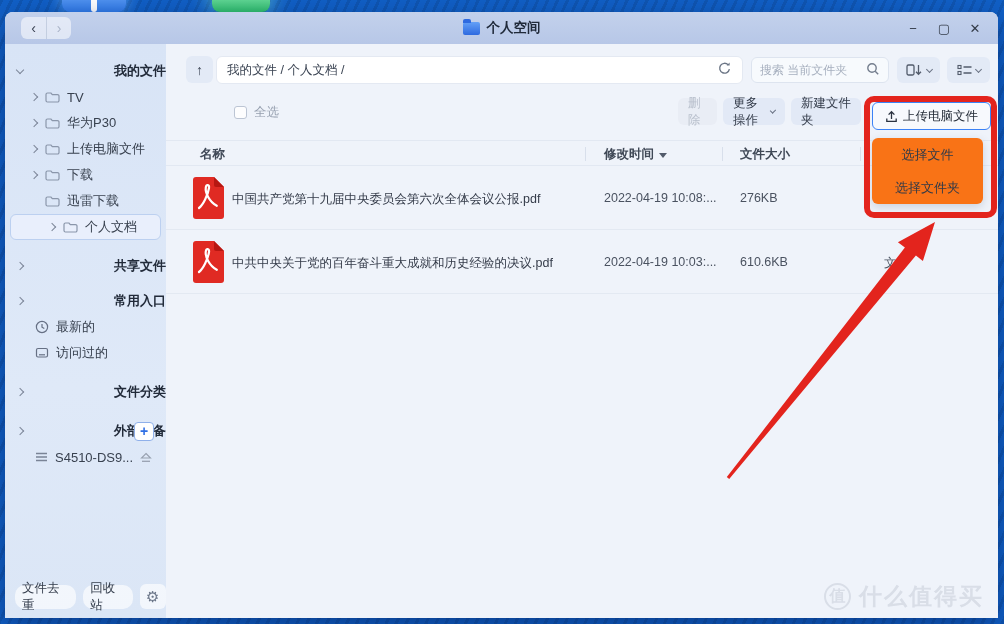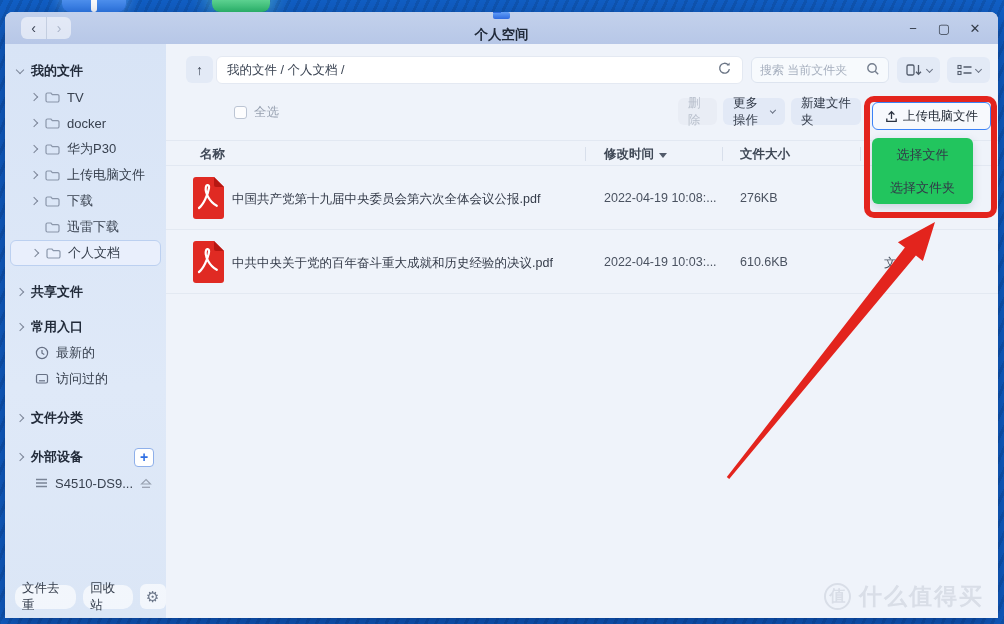--- a/index.html
+++ b/index.html
@@ -22,38 +22,38 @@
 
   
   .titlebar { height:32px; background:linear-gradient(#c3d1ec,#b7c7e7); position:relative; }
   .navpill { position:absolute; left:16px; top:5px; height:22px; display:flex;
     background:rgba(255,255,255,.55); border-radius:6px; overflow:hidden; }
   .navbtn { width:25px; display:flex; align-items:center; justify-content:center;
     font-size:14px; color:#3a4252; cursor:default; }
   .navbtn + .navbtn { border-left:1px solid rgba(160,175,200,.45); }
   .navbtn.disabled { color:#aab4c8; }
   .wtitle { position:absolute; left:0; right:0; top:0; height:32px; display:flex;
-    align-items:center; justify-content:center; gap:7px; font-size:13.5px; font-weight:bold; color:#202a3a;flex-direction:column; }
+    align-items:center; justify-content:center; gap:7px; font-size:13.5px; font-weight:bold; color:#202a3a; }
   .tfolder { width:17px; height:13px; border-radius:2px;
     background:linear-gradient(#63a0f7,#2e6ae0); position:relative; }
   .tfolder:before { content:""; position:absolute; left:0; top:-3px; width:8px; height:4px;
     border-radius:2px 2px 0 0; background:#2e6ae0; }
   .wcontrols { position:absolute; right:12px; top:0; height:32px; display:flex; align-items:center; gap:9px; }
   .wc { width:22px; text-align:center; font-size:13px; color:#333b48; }
 
   .wbody { display:flex; height:574px; }
 
   
   .sidebar { width:161px; background:linear-gradient(180deg,#d8e4f6,#dfe9f8 60%,#dbe6f6);
     position:relative; padding-top:14px; flex:none; }
   .sitem { height:26px; display:flex; align-items:center; font-size:13px; color:#38414f; position:relative; }
-  .sitem.root { padding-left:12px; font-weight:bold; color:#222b3a; }
+  .sitem.root { padding-left:12px; font-weight:bold; color:#222b3a;justify-content:space-between; }
   .sitem.child { padding-left:26px; }
   .sitem.entry { padding-left:30px; }
-  .sitem.selected { margin:0 5px; padding-left:21px; background:#e9effc;
+  .sitem.selected { margin:0 5px; padding-left:38px; background:#e9effc;
     border:1px solid #bcd0f0; border-radius:6px; }
   .chev { width:6px; height:6px; border-right:1.5px solid #7c8698; border-bottom:1.5px solid #7c8698;
     display:inline-block; margin-right:8px; flex:none; }
   .chev.right { transform:rotate(-45deg); }
   .chev.down  { transform:rotate(45deg); margin-top:-3px; }
   .chev.blank { border:none; }
   .slabel { white-space:nowrap; }
   .gap8 { height:9px; } .gap12 { height:13px; }
   .sicon { margin-right:7px; flex:none; display:inline-flex; }
   .plusbtn { position:absolute; right:12px; width:20px; height:19px; background:#fff;
@@ -111,21 +111,21 @@
   .frow .fsize { position:absolute; left:574px; top:25px; font-size:12.5px; color:#4a5260; }
   .frow .ftype { position:absolute; left:718px; top:25px; font-size:12.5px; color:#4a5260; }
   .pdficon { position:absolute; left:24px; top:11px; }
 
   
   .redbox { position:absolute; left:698px; top:52px; width:133px; height:122px;
     border:6px solid #e3241d; border-radius:10px; z-index:40; pointer-events:none; }
   .upbtn2 { position:absolute; left:706px; top:58px; width:119px; height:28px; background:#f7f9fd;
     border:1px solid #3b82f6; border-radius:6px; display:flex; align-items:center; justify-content:center;
     gap:5px; font-size:12.5px; color:#1f2733; z-index:30; }
-  .upmenu { position:absolute; left:706px; top:94px; width:101px; height:66px; background:#22c55e;
+  .upmenu { position:absolute; left:706px; top:94px; width:111px; height:66px; background:#f97316;
     border-radius:6px; box-shadow:0 3px 10px rgba(40,60,100,.18); z-index:30; }
   .upmenu .mi { height:33px; display:flex; align-items:center; justify-content:center;
     font-size:13px; color:#323a48; }
 
   .watermark { position:absolute; right:14px; bottom:6px; display:flex; align-items:center; gap:8px;
     color:#d8dde7; opacity:.95; z-index:5; }
   .wmcircle { width:27px; height:27px; border:2.5px solid #d8dde7; border-radius:50%;
     display:flex; align-items:center; justify-content:center; font-size:16px; font-weight:bold; }
   .wmtext { font-size:23px; font-weight:bold; letter-spacing:2px; }
 
@@ -164,29 +164,20 @@
         <span class="slabel">我的文件</span>
       </div>
       <div class="sitem child">
         <span class="chev right"></span>
         <span class="sicon">
             <svg width="15" height="12">
               <path d="M1 3.5a1.5 1.5 0 0 1 1.5-1.5H6l1.3 1.6h5.2A1.5 1.5 0 0 1 14 5.1v4.4a1.5 1.5 0 0 1-1.5 1.5h-10A1.5 1.5 0 0 1 1 9.5z" fill="none" stroke="#8a96aa" stroke-width="1.2"></path>
             </svg>
           </span>
         <span class="slabel">TV</span>
-      </div>
-      <div class="sitem child">
-        <span class="chev right"></span>
-        <span class="sicon">
-            <svg width="15" height="12">
-              <path d="M1 3.5a1.5 1.5 0 0 1 1.5-1.5H6l1.3 1.6h5.2A1.5 1.5 0 0 1 14 5.1v4.4a1.5 1.5 0 0 1-1.5 1.5h-10A1.5 1.5 0 0 1 1 9.5z" fill="none" stroke="#8a96aa" stroke-width="1.2"></path>
-            </svg>
-          </span>
-        <span class="slabel">docker</span>
       </div>
       <div class="sitem child">
         <span class="chev right"></span>
         <span class="sicon">
             <svg width="15" height="12">
               <path d="M1 3.5a1.5 1.5 0 0 1 1.5-1.5H6l1.3 1.6h5.2A1.5 1.5 0 0 1 14 5.1v4.4a1.5 1.5 0 0 1-1.5 1.5h-10A1.5 1.5 0 0 1 1 9.5z" fill="none" stroke="#8a96aa" stroke-width="1.2"></path>
             </svg>
           </span>
         <span class="slabel">华为P30</span>
       </div>

